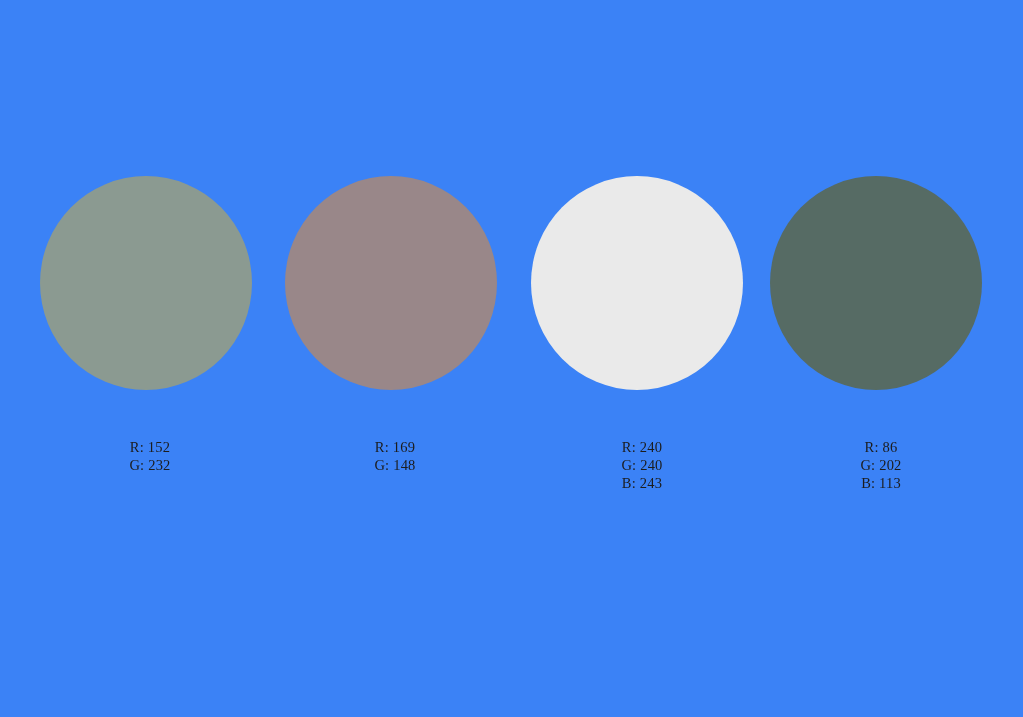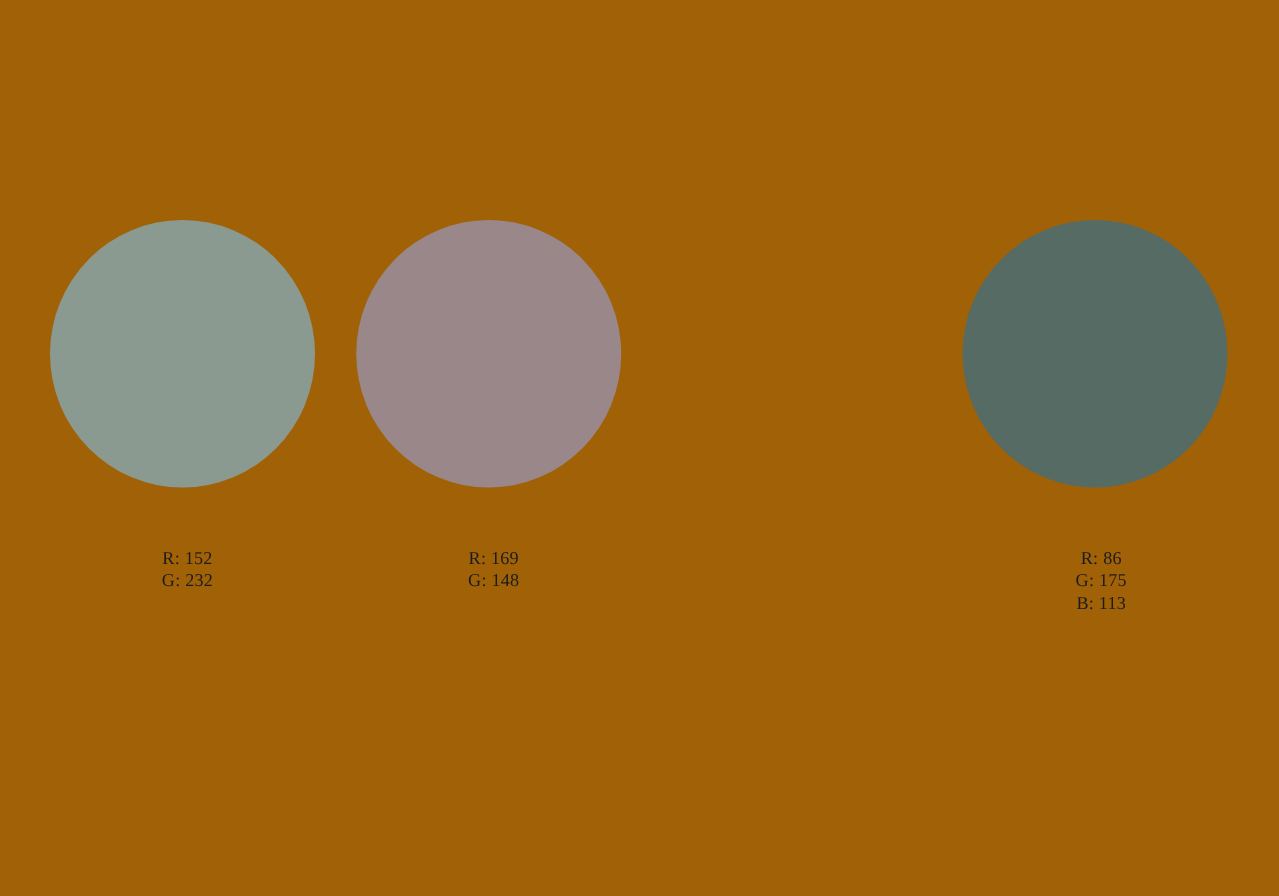--- a/index.html
+++ b/index.html
@@ -63,44 +63,52 @@
 
   
   .swatch-0 .swatch-label { margin-left: 4px;  }
   .swatch-1 .swatch-label { margin-left: 4px;  }
   .swatch-2 .swatch-label { margin-left: 5px;  }
   .swatch-3 .swatch-label { margin-left: 5px;  }
 </style>
 </head>
 <body style="background: rgb(255, 255, 255);">
 
-<div class="canvas" style="background: #a16207;">
+<div class="canvas" style="background: #3b82f6;">
 
   <div class="swatch-group">
 
     <div class="swatch swatch-0">
       <div class="swatch-circle" style="background-color: rgb(139, 154, 145);"></div>
       <div class="swatch-label" style="color: rgb(28, 28, 28);">
         <span class="channel-line">R: 152</span>
         <span class="channel-line">G: 232</span>
       </div>
     </div>
 
     <div class="swatch swatch-1">
       <div class="swatch-circle" style="background-color: rgb(153, 135, 137);"></div>
       <div class="swatch-label" style="color: rgb(28, 28, 28);">
         <span class="channel-line">R: 169</span>
         <span class="channel-line">G: 148</span>
       </div>
     </div>
 
+    <div class="swatch swatch-2">
+      <div class="swatch-circle" style="background-color: rgb(234, 234, 234);"></div>
+      <div class="swatch-label" style="color: rgb(28, 28, 28);">
+        <span class="channel-line">R: 240</span>
+        <span class="channel-line">G: 240</span>
+        <span class="channel-line">B: 243</span>
+      </div>
+    </div>
 
     <div class="swatch swatch-3">
       <div class="swatch-circle" style="background-color: rgb(86, 107, 100);"></div>
       <div class="swatch-label" style="color: rgb(28, 28, 28);">
         <span class="channel-line">R: 86</span>
-        <span class="channel-line">G: 175</span>
+        <span class="channel-line">G: 202</span>
         <span class="channel-line">B: 113</span>
       </div>
     </div>
 
   </div>
 </div>
 
 </body></html>

